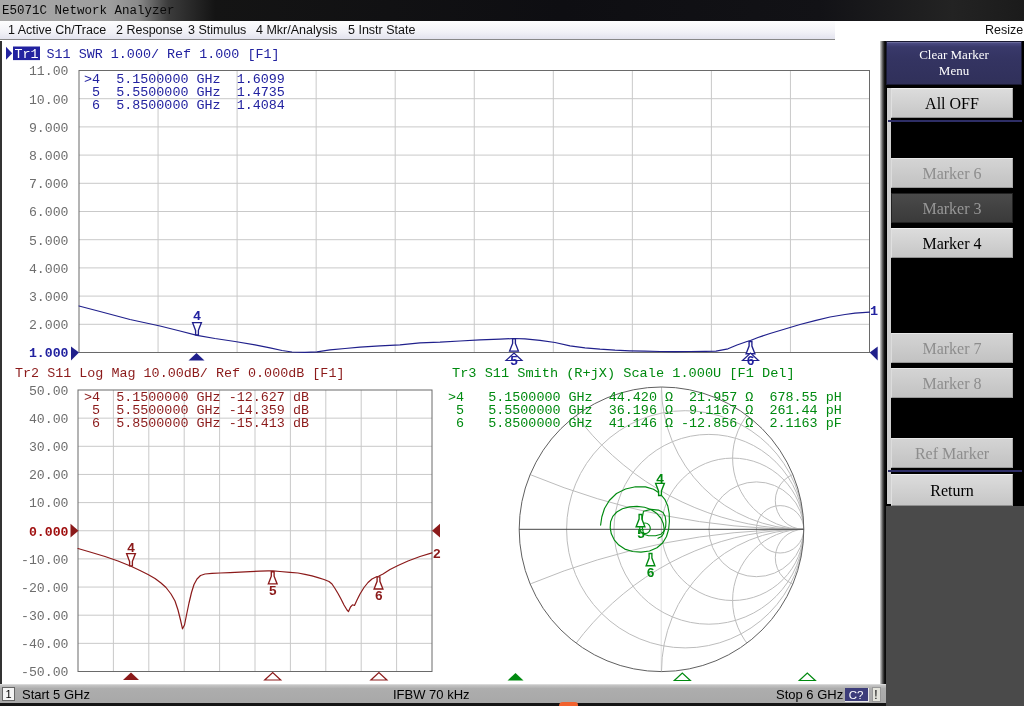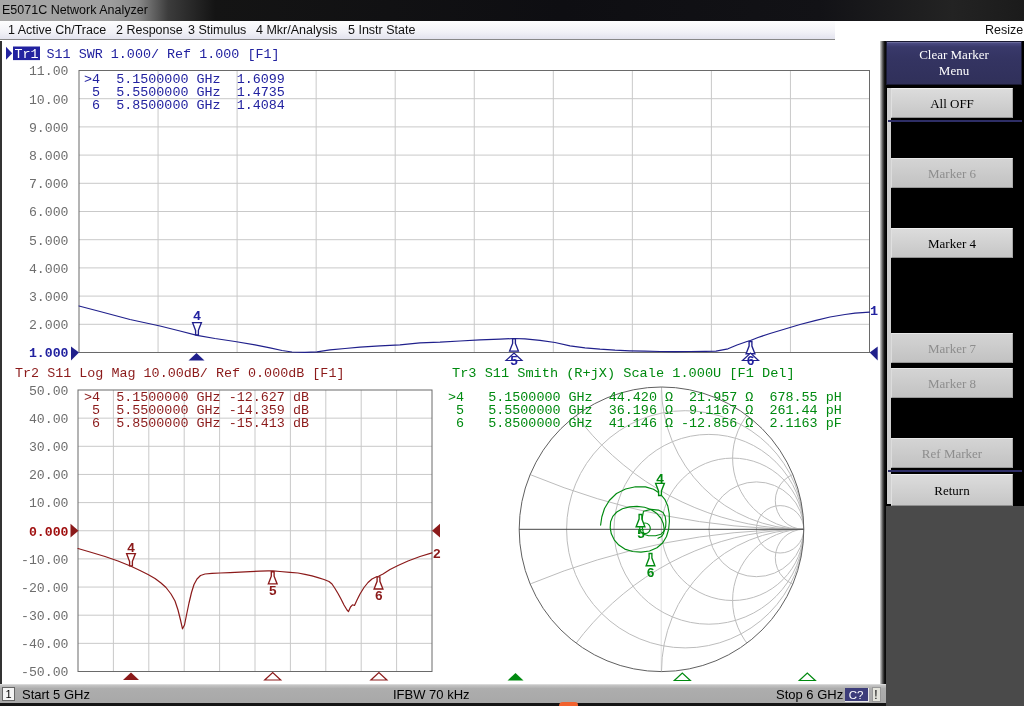--- a/index.html
+++ b/index.html
@@ -1,33 +1,33 @@
 <!DOCTYPE html>
 <html><head><meta charset="utf-8">
 <style>
 * { margin:0; padding:0; box-sizing:border-box; }
 html,body { width:1024px; height:706px; overflow:hidden; background:#fff;
   font-family:"Liberation Sans",sans-serif; }
 #titlebar { position:absolute; left:0; top:0; width:1024px; height:21px;
   background:linear-gradient(to right,#a8a8a8 0,#9e9e9e 110px,#8a8a8a 138px,#3c3c3c 168px,#141414 215px,#0e0e12 55%,#121216 80%,#232323 93%,#1b1b1b 100%);
   color:#0a0a0a; font-size:12.5px; line-height:20px; padding-left:2px; }
-#titlebar span { background:transparent; }
+#titlebar span { background:transparent;font-family:Liberation Mono, monospace; }
 #menubar { position:absolute; left:0; top:21px; width:835px; height:19px;
   background:linear-gradient(#fdfdfd,#f2f2f7 60%,#e3e3ee);
   border-bottom:1px solid #888; font-size:12.5px; color:#111; }
 #menubar span { position:absolute; top:1px; line-height:17px; }
 #screen { position:absolute; left:0; top:41px; }
 #sidebar { position:absolute; left:886px; top:41px; width:138px; height:665px; background:#000;font-family:Liberation Serif, serif; }
 #sidebar .lower { position:absolute; left:0; top:465px; width:138px; height:201px; background:#4a4a4a; }
 #sidebar .scroll { position:absolute; left:0.5px; top:47px; width:4px; height:416px; background:#cfcfcf; }
 #menuhdr { position:absolute; left:0; top:0; width:136px; height:44px; background:linear-gradient(#50508a 0,#39396a 12%,#343462 40%,#30305a 100%);
   border:1px solid #1a1a33; box-shadow:inset 0 1px 0 #6a6a9a;
   color:#fff; font-size:13px; text-align:center; padding-top:5px; line-height:16px; }
 .btn { position:absolute; left:5px; width:122px; height:30px; text-align:center;
-  font-size:13px; line-height:29px; }
+  font-size:16px; line-height:29px; }
 .btn.on { background:linear-gradient(#dcdcdc,#c6c6c6); color:#000;
   border-top:1px solid #efefef; border-left:1px solid #e0e0e0; border-bottom:1px solid #909090; border-right:1px solid #a8a8a8; }
 .btn.dis { background:linear-gradient(#d4d4d4,#c2c2c2); color:#8d8d8d;
   border-top:1px solid #e8e8e8; border-left:1px solid #dcdcdc; border-bottom:1px solid #979797; border-right:1px solid #ababab; }
 .btn.sel { background:linear-gradient(#4a4a4a,#3a3a3a); color:#979797;
   border:1px solid #222; }
 .sep { position:absolute; left:2px; width:134px; height:2px; background:#2e2e66; }
 #statusbar { position:absolute; left:0; top:684px; width:886px; height:19px;
   background:linear-gradient(#c6c6c6,#adadad 20%,#a8a8a8); border-top:1px solid #d8d8d8;
   font-size:13px; color:#000; }
@@ -192,20 +192,21 @@
 <text x="448" y="427.0" style="font-family:&quot;Liberation Mono&quot;,monospace;font-size:13.4px;fill:#008a10;text-anchor:start;font-weight:normal;letter-spacing:0">&nbsp;6&nbsp;&nbsp;&nbsp;5.8500000&nbsp;GHz&nbsp;&nbsp;41.146&nbsp;Ω&nbsp;-12.856&nbsp;Ω&nbsp;&nbsp;2.1163&nbsp;pF</text>
 </svg>
 <div id="edgestrip"></div>
 <div style="position:absolute;left:0;top:41px;width:1.5px;height:662px;background:#333"></div>
 <div id="sidebar">
 <div class="lower"></div>
 <div class="scroll"></div>
 <div id="menuhdr">Clear Marker<br>Menu</div>
 <div class="btn on" style="top:47px">All OFF</div>
 <div class="btn dis" style="top:117px">Marker 6</div>
+<div class="btn sel" style="top:152px">Marker 3</div>
 <div class="btn on" style="top:187px">Marker 4</div>
 <div class="btn dis" style="top:292px">Marker 7</div>
 <div class="btn dis" style="top:327px">Marker 8</div>
 <div class="btn dis" style="top:397px">Ref Marker</div>
 <div class="btn on" style="top:433px;height:32px;line-height:31px">Return</div>
 <div class="sep" style="top:78.5px"></div>
 <div class="sep" style="top:429px"></div>
 </div>
 <div id="statusbar">
 <div class="num">1</div>

